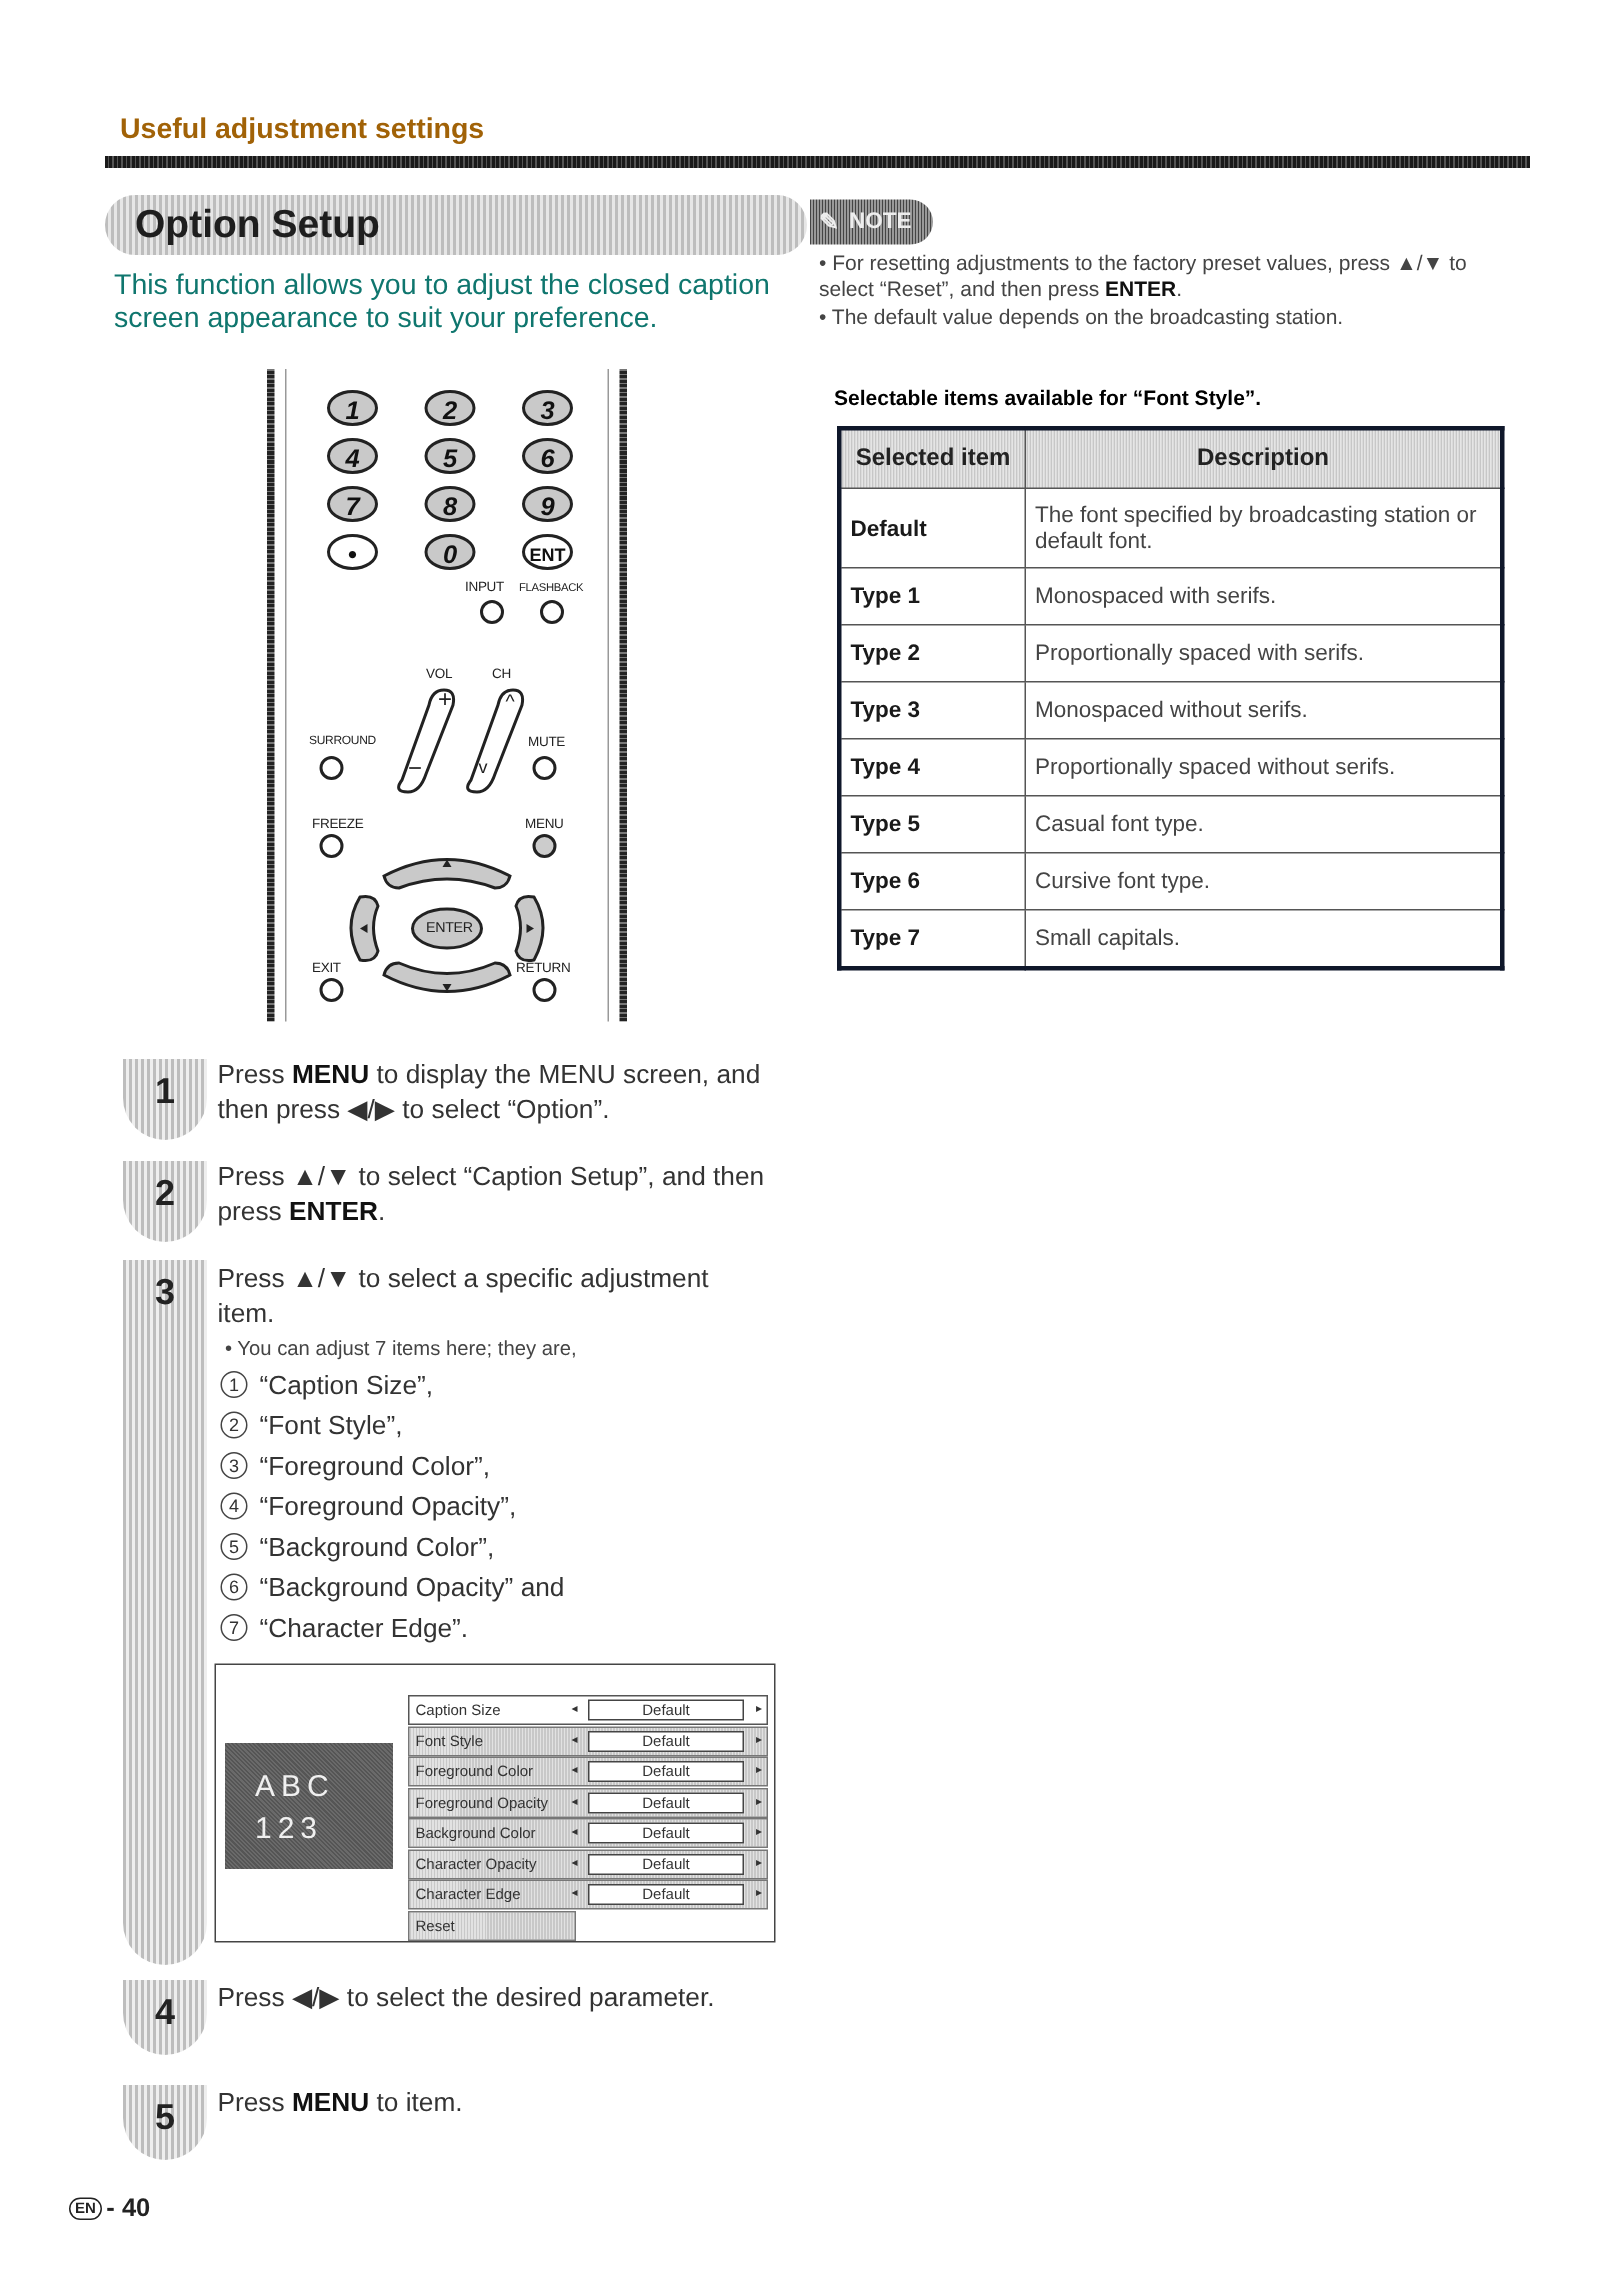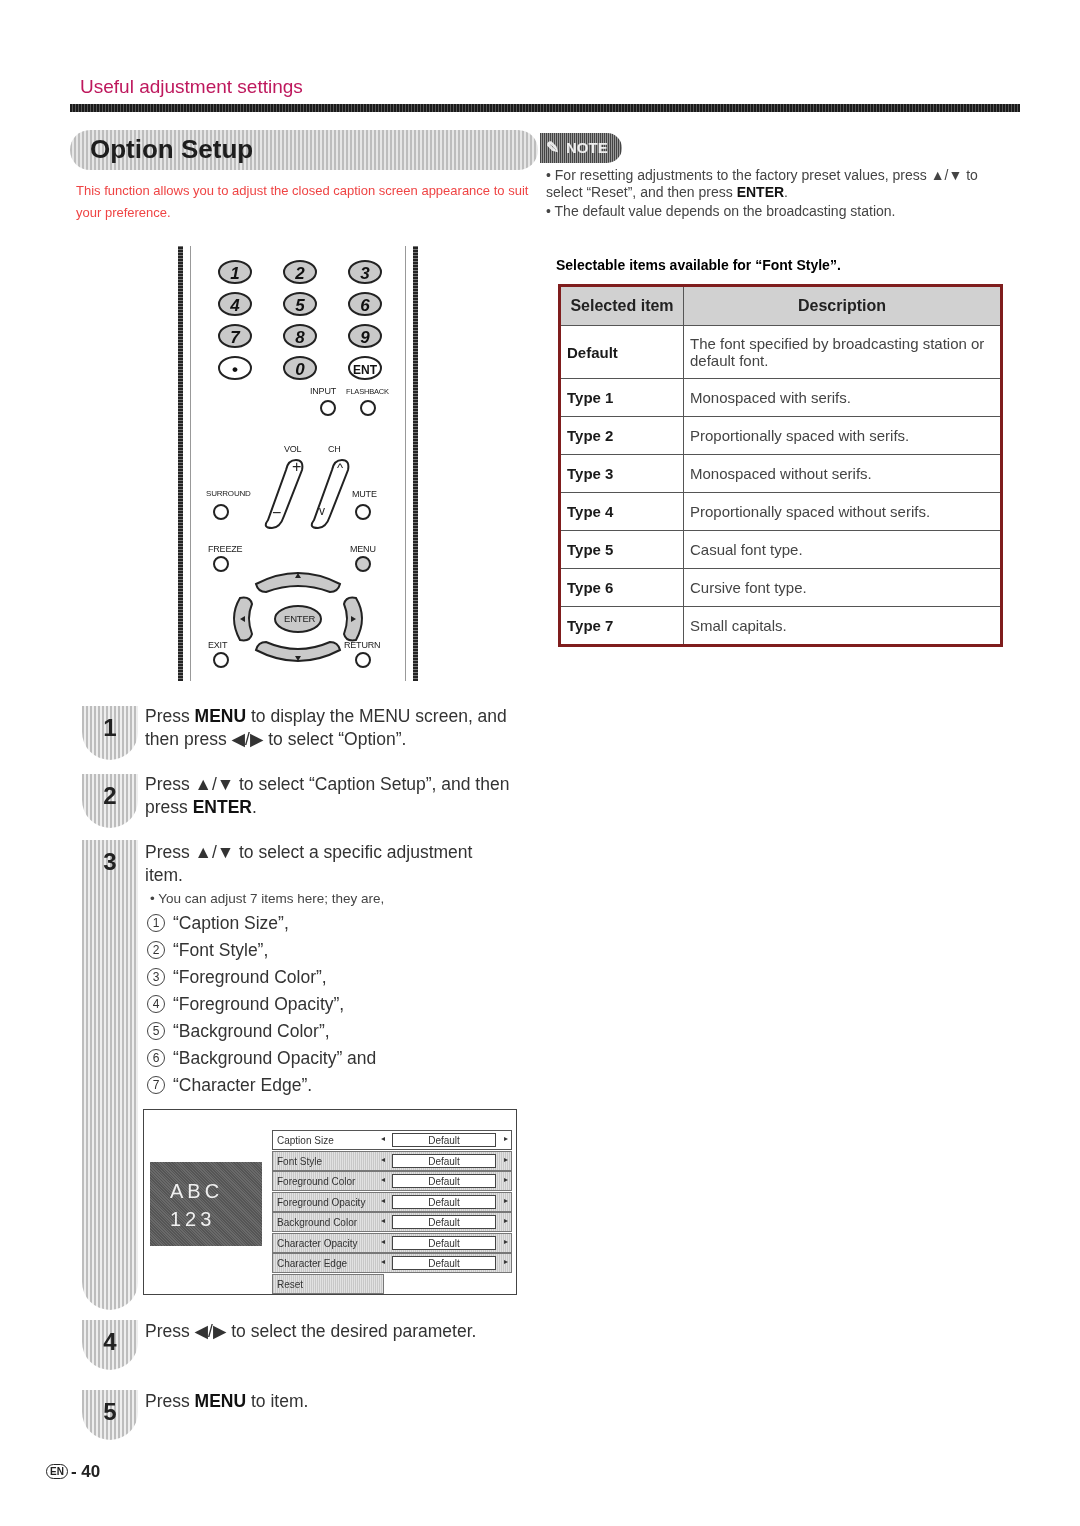--- a/index.html
+++ b/index.html
@@ -1,23 +1,23 @@
 <!DOCTYPE html>
 <html><head>
 <meta charset="utf-8">
 <style>
   html, body { margin:0; padding:0; background:#ffffff; }
   body { width:1080px; height:1526px; position:relative; overflow:hidden; font-family:"Liberation Sans", sans-serif; color:#222; }
   .abs { position:absolute; }
-  .section-title { left:80px; top:76px; font-size:19px; font-weight:normal; color:#be185d; }
+  .section-title { left:80px; top:76px; font-size:19px; font-weight:bold; color:#a16207; }
   .rule { left:70px; top:104px; width:950px; height:8px; background:repeating-linear-gradient(90deg,#1a1a1a 0 2px,#555 2px 3px); }
   .pill { left:70px; top:130px; width:468px; height:40px; border-radius:20px;
           background:repeating-linear-gradient(90deg,#bdbdbd 0 2px,#e6e6e6 2px 4px); }
   .pill span { position:absolute; left:20px; top:4px; font-size:26px; font-weight:bold; color:#1e1e1e; }
-  .intro { left:76px; top:180px; width:460px; font-size:13px; line-height:22px; color:#ef4444; }
+  .intro { left:76px; top:180px; width:460px; font-size:19px; line-height:22px; color:#0f766e; }
 
   
   .remote { left:178px; top:246px; width:240px; height:435px; }
   .remote .side { position:absolute; top:0; width:5px; height:435px; background:repeating-linear-gradient(0deg,#222 0 2px,#777 2px 3px); }
   .remote .side.l { left:0; }
   .remote .side.r { right:0; }
   .remote .thin { position:absolute; top:0; width:1px; height:435px; background:#999; }
   .rbtn { position:absolute; width:34px; height:24px; border:2px solid #222; border-radius:50%; background:#c9c9c9;
           font-size:17px; font-weight:bold; font-style:italic; text-align:center; line-height:24px; color:#111; box-sizing:border-box; }
   .rbtn.white { background:#fff; font-style:normal; }
@@ -50,21 +50,21 @@
   .menu-row.reset { width:112px; }
 
   
   .note-badge { left:540px; top:133px; width:82px; height:30px; border-radius:0 15px 15px 0;
                 background:repeating-linear-gradient(90deg,#444 0 1px,#999 1px 2px); color:#fff; }
   .note-badge span { position:absolute; left:26px; top:6px; font-size:15px; font-weight:bold; color:#eee; }
   .note-badge .pencil { position:absolute; left:6px; top:5px; font-size:16px; color:#eee; }
   .note { left:546px; width:470px; font-size:14px; line-height:17px; color:#444; }
   .note b { color:#111; }
   .table-title { left:556px; top:257px; font-size:14px; font-weight:bold; color:#000000; }
-  table.fonts { position:absolute; left:558px; top:284px; width:445px; border-collapse:collapse; border:3px solid #7f1d1d; }
+  table.fonts { position:absolute; left:558px; top:284px; width:445px; border-collapse:collapse; border:3px solid #0f172a; }
   table.fonts th { height:36px; font-size:16px; font-weight:bold; color:#222; border:1px solid #555;
                    background:repeating-linear-gradient(90deg,#bdbdbd 0 1px,#e5e5e5 1px 2px); }
   table.fonts td { border:1px solid #555; font-size:15px; color:#444; padding:4px 6px; vertical-align:middle; height:29px; }
   table.fonts td.item { font-weight:bold; color:#1a1a1a; width:110px; }
   .page-num { left:46px; top:1462px; font-size:17px; font-weight:bold; color:#222; }
   .page-num .en { display:inline-block; border:1.5px solid #222; border-radius:10px; font-size:10px; padding:1px 3px; vertical-align:2px; margin-right:3px; }
 </style>
 </head>
 <body>
 

